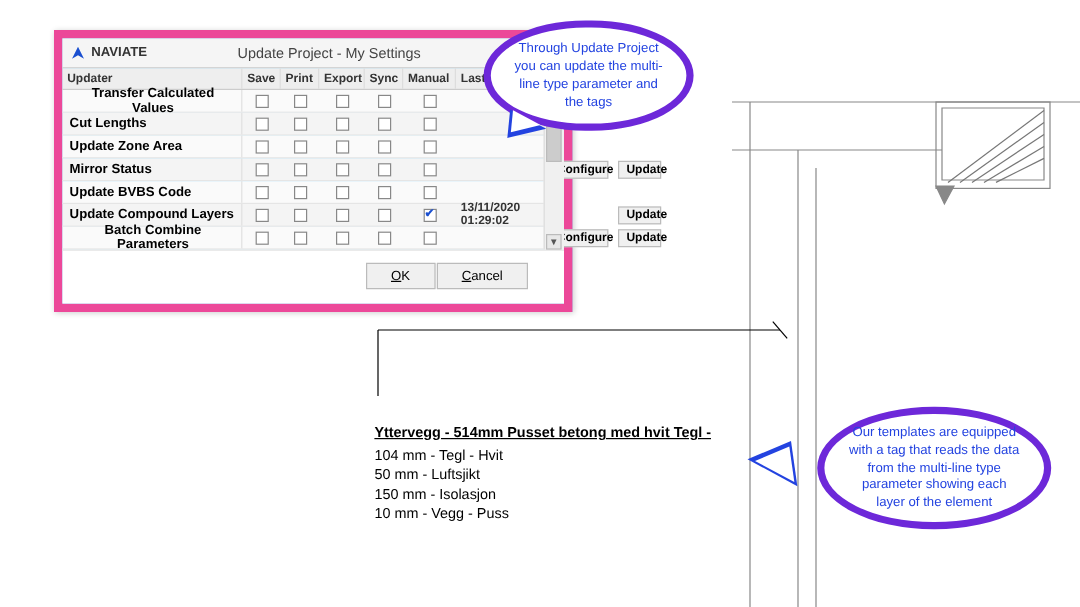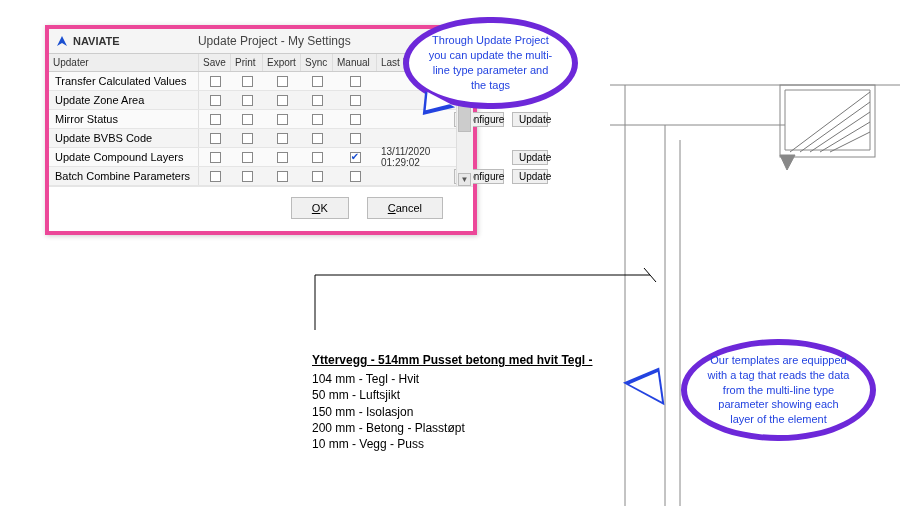--- a/index.html
+++ b/index.html
@@ -1,48 +1,48 @@
 <!DOCTYPE html>
 <html><head>
 <meta charset="utf-8">
 <style>
   * { box-sizing: border-box; margin: 0; padding: 0; font-family: Arial, sans-serif; }
   body { width: 900px; height: 506px; position: relative; background: #fff; overflow: hidden; }
 
   
-  .dialog { position: absolute; left: 45px; top: 25px; width: 432px; border: 4px solid #ec4899; background: #7dd3fc; box-shadow: 1px 1px 5px rgba(0,0,0,0.2); }
+  .dialog { position: absolute; left: 45px; top: 25px; width: 432px; border: 7px solid #ec4899; background: #7dd3fc; box-shadow: 1px 1px 5px rgba(0,0,0,0.2); }
   .titlebar { display: flex; align-items: center; padding: 4px 6px; background: #f5f5f5; border-bottom: 1px solid #ccc; }
   .logo { display: flex; align-items: center; font-size: 11px; font-weight: bold; color: #333; }
   .logo-icon { width: 14px; height: 14px; margin-right: 4px; display:inline-block; }
   .logo-icon svg { display:block; }
   .titlebar-title { flex: 1; text-align: center; font-size: 12px; color: #444; }
   .titlebar-btns { display: flex; gap: 6px; }
   .circle-btn { width: 16px; height: 16px; border-radius: 50%; border: 1px solid #888; display: flex; align-items: center; justify-content: center; font-size: 9px; color: #555; background: #fff; cursor: pointer; }
 
   .grid { font-size: 11px; }
-  .grid-header, .grid-row { display: grid; grid-template-columns: 150px 32px 32px 38px 32px 44px 73px 58px 44px; align-items: center; }
+  .grid-header, .grid-row { display: grid; grid-template-columns: 150px 32px 32px 38px 32px 44px 73px 58px 44px; align-items: center; font-weight: bold; }
   .grid-header { background: #eee; border-bottom: 1px solid #ccc; color: #333; }
   .grid-header > div { padding: 3px 4px; font-size: 10px; border-right: 1px solid #ddd; }
   .grid-header > div:last-child { border-right: none; }
   .grid-row { border-bottom: 1px solid #e5e5e5; background: #fafafa; }
   .grid-row:nth-child(even) { background: #f4f4f4; }
   .grid-row > div { padding: 1px 4px; display: flex; align-items: center; justify-content: center; height: 18px; }
   .grid-row > div:first-child { justify-content: flex-start; padding-left: 6px; border-right: 1px solid #e0e0e0; text-align: center; }
   .chk { width: 11px; height: 11px; border: 1px solid #888; background: #fff; display: flex; align-items: center; justify-content: center; font-size: 9px; color: #1a4fd0; }
   .chk.checked::after { content: "✔"; font-size: 10px; line-height: 1; }
   .cell-btn { font-size: 10px; padding: 1px 6px; background: #f0f0f0; border: 1px solid #bbb; cursor: pointer; width: 100%; }
   .lastupd { font-size: 10px; color: #333; }
   .grid-body { position: relative; }
   .scrollbar { position: absolute; right: 0; top: 0; bottom: 0; width: 17px; background: #f0f0f0; border-left: 1px solid #ddd; }
   .scroll-thumb { position: absolute; right: 2px; top: 30px; width: 13px; height: 30px; background: #ccc; border:1px solid #bbb; }
   .scroll-arrow { position:absolute; right:2px; width:13px; height:13px; background:#e8e8e8; border:1px solid #bbb; font-size:8px; display:flex; align-items:center; justify-content:center; color:#555;}
   .scroll-arrow.up { top:0; }
   .scroll-arrow.down { bottom:0; }
 
-  .button-row { display: flex; justify-content: flex-end; gap: 18px; padding: 10px 30px 12px; background: #fff; border-top: 1px solid #e5e5e5; }
+  .button-row { display: flex; justify-content: flex-end; gap: 1px; padding: 10px 30px 12px; background: #fff; border-top: 1px solid #e5e5e5; }
   .dlg-btn { font-size: 11px; padding: 4px 20px; background: #f0f0f0; border: 1px solid #bbb; cursor: pointer; }
   .dlg-btn span { text-decoration: underline; }
 
   
   .callout { position: absolute; border: 6px solid #6d28d9; border-radius: 50%/55%; padding: 12px 18px; background: #fff; font-size: 11px; color: #2343e0; text-align: center; line-height: 1.35; }
   .callout1 { left: 403px; top: 17px; width: 175px; height: 92px; border-radius: 85px/46px; display:flex; align-items:center; justify-content:center; }
   .callout1-tail { position: absolute; left: 418px; top: 98px; width: 0; height: 0; }
   .callout1-tail::before { content:""; position:absolute; left:0; top:0; border-top: 22px solid #2343e0; border-left: 9px solid transparent; border-right: 25px solid transparent; transform: rotate(28deg); }
   .callout1-tail::after { content:""; position:absolute; left:4px; top:-1px; border-top: 17px solid #fff; border-left: 7px solid transparent; border-right: 19px solid transparent; transform: rotate(28deg); }
 
@@ -140,20 +140,41 @@
             <div class="chk"></div>
           </div>
           <div>
             <div class="chk"></div>
           </div>
           <div class="lastupd" style="justify-content: flex-start;"></div>
           <div></div>
           <div></div>
         </div>
         <div class="grid-row">
+          <div>Cut Lengths</div>
+          <div>
+            <div class="chk"></div>
+          </div>
+          <div>
+            <div class="chk"></div>
+          </div>
+          <div>
+            <div class="chk"></div>
+          </div>
+          <div>
+            <div class="chk"></div>
+          </div>
+          <div>
+            <div class="chk"></div>
+          </div>
+          <div class="lastupd" style="justify-content: flex-start;"></div>
+          <div></div>
+          <div></div>
+        </div>
+        <div class="grid-row">
           <div>Update Zone Area</div>
           <div>
             <div class="chk"></div>
           </div>
           <div>
             <div class="chk"></div>
           </div>
           <div>
             <div class="chk"></div>
           </div>
@@ -283,15 +304,14 @@
 <div class="callout2-tail"></div>
 <div class="callout callout2">
   <div>Our templates are equipped with a tag that reads the data from the multi-line type parameter showing each layer of the element</div>
 </div>
 
 <div class="tag">
   <div class="title">Yttervegg - 514mm Pusset betong med hvit Tegl -</div>
   <div>104 mm - Tegl - Hvit</div>
   <div>50 mm - Luftsjikt</div>
   <div>150 mm - Isolasjon</div>
-  <div>200 mm - Betong - Plasstøpt</div>
   <div>10 mm - Vegg - Puss</div>
 </div>
 
 </body></html>

